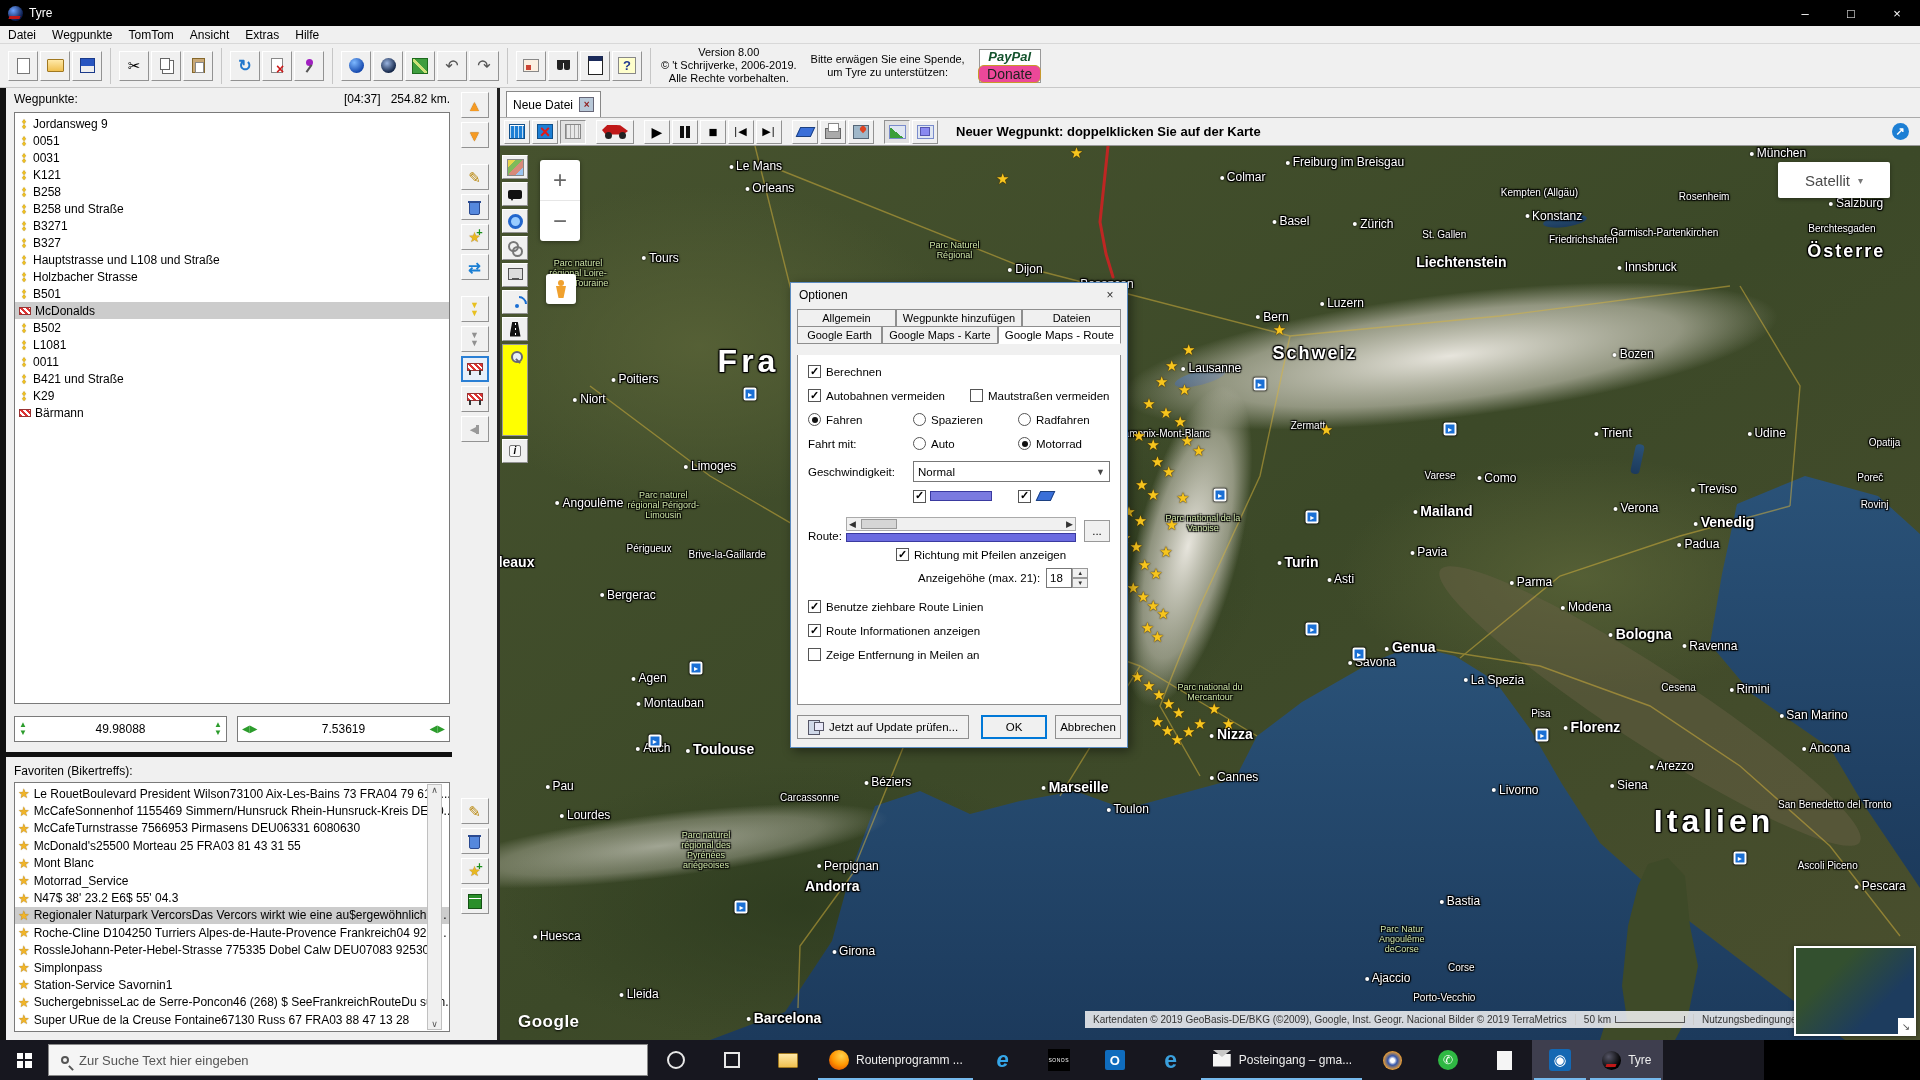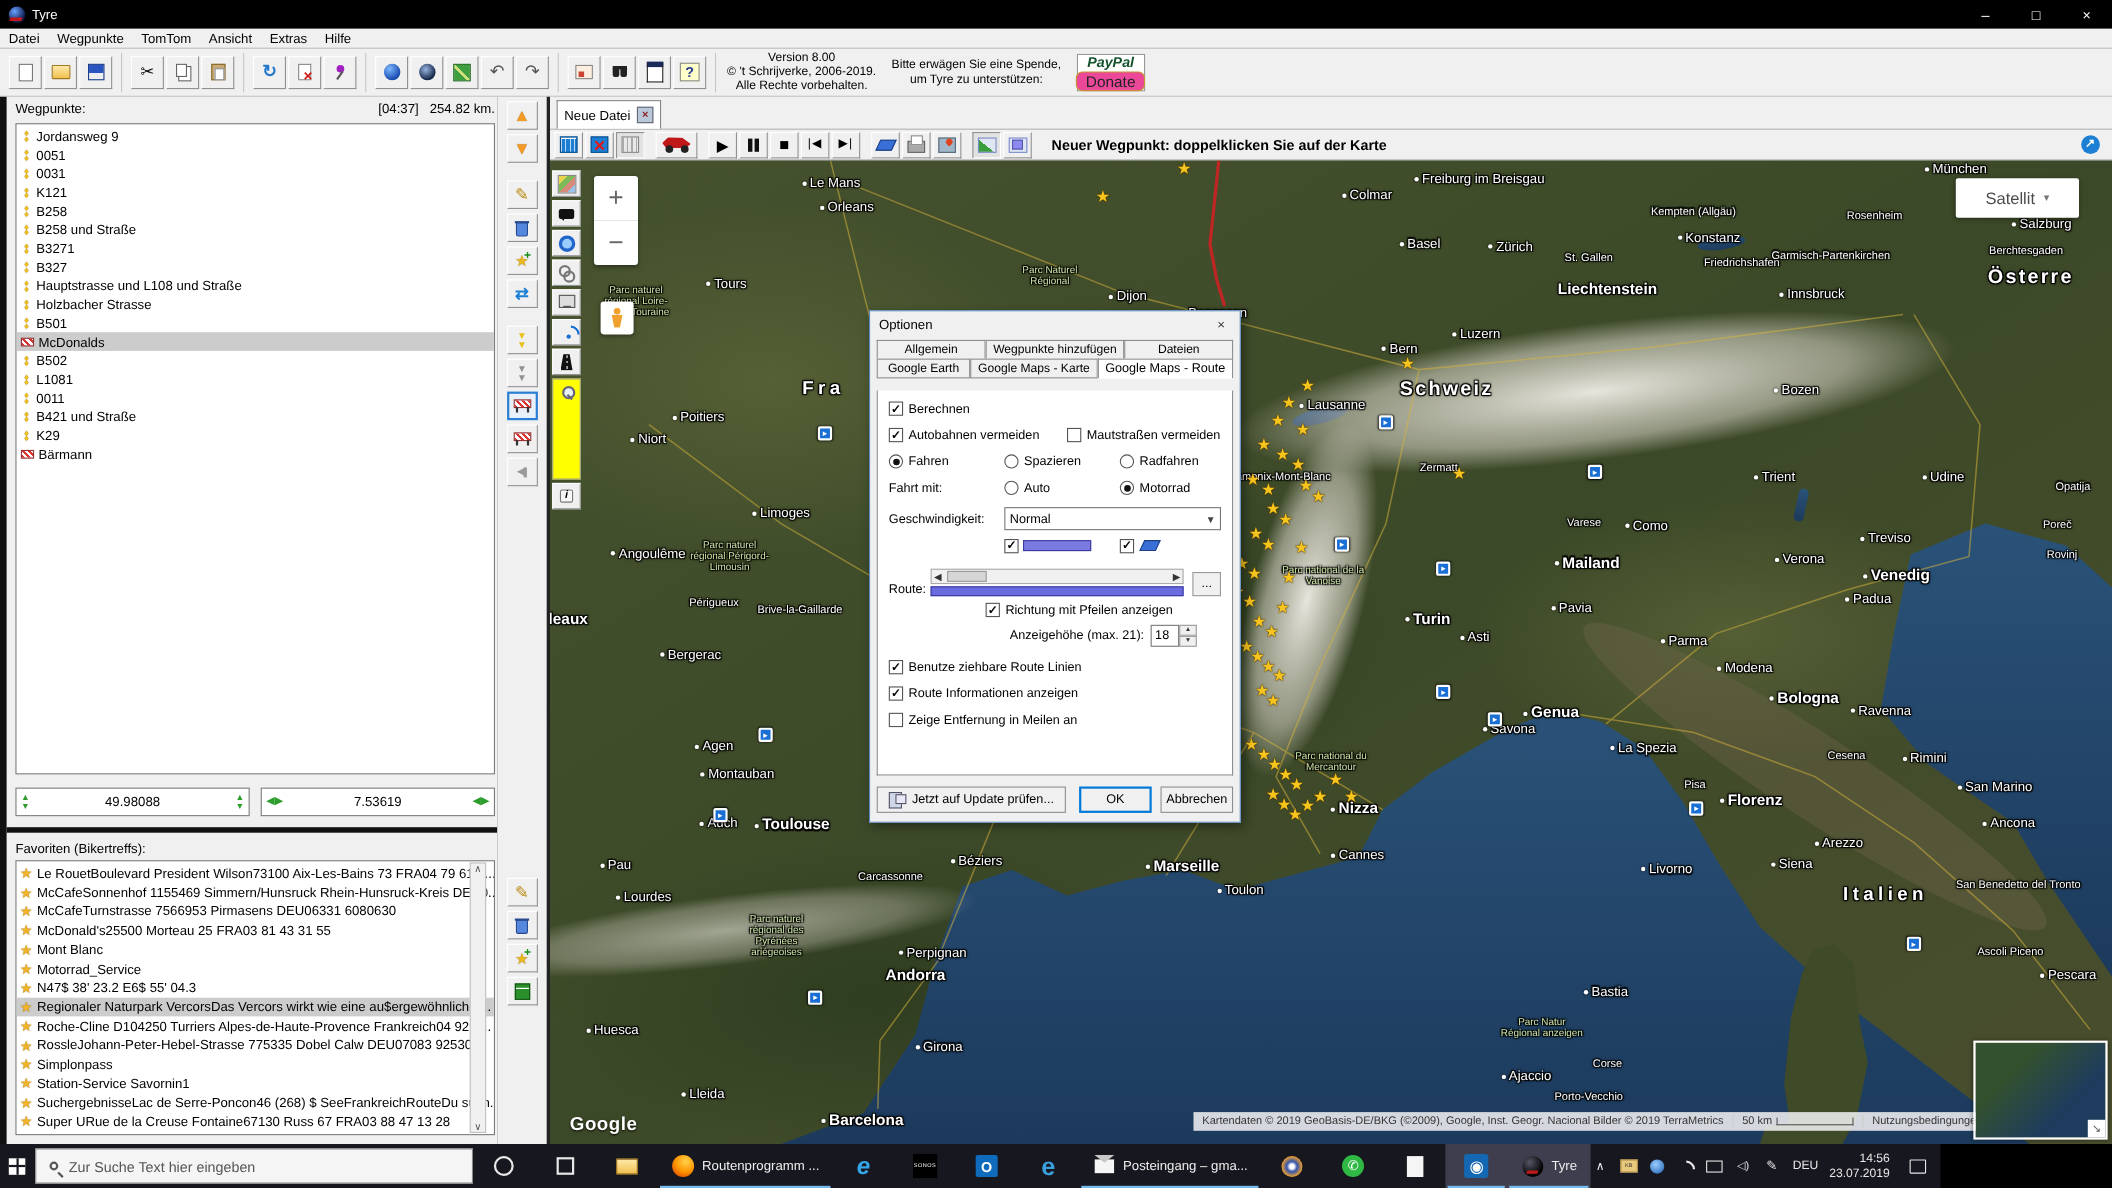--- a/index.html
+++ b/index.html
@@ -173,21 +173,21 @@
   #map-sync { margin-left:auto; margin-right:10px; }
 
   #map { position:absolute; left:0; top:58px; width:1420px; height:894px; overflow:hidden; background:#3a4527; }
   #map svg { position:absolute; left:0; top:0; }
   .maplabel { position:absolute; color:#fff; white-space:nowrap; transform:translate(-50%,0);
     text-shadow:-1px -1px 1px #000, 1px -1px 1px #000, -1px 1px 1px #000, 1px 1px 1px #000, 0 0 3px #000; z-index:3; }
   .maplabel.s  { font-size:10px; }
   .maplabel.m  { font-size:12px; }
   .maplabel.l  { font-size:14px; font-weight:bold; }
   .maplabel.xl { font-size:18px; font-weight:bold; letter-spacing:2px; }
-  .maplabel.xxl{ font-size:17px; font-weight:bold; letter-spacing:4px; }
+  .maplabel.xxl{ font-size:32px; font-weight:bold; letter-spacing:4px; }
   .maplabel.park { font-size:9px; color:#cfe6a8; white-space:normal; width:80px; text-align:center; line-height:10px; }
   .maplabel .dot { display:inline-block; width:4px; height:4px; border-radius:50%; background:#fff; margin-right:3px; vertical-align:middle; box-shadow:0 0 2px #000; }
   .star { position:absolute; color:#f7c51e; font-size:15px; text-shadow:0 0 2px #6b4a00, 0 0 1px #000; transform:translate(-50%,-50%); z-index:4; }
   .bluemark { position:absolute; width:13px; height:13px; background:#1a6fd4; border:2px solid #fff; border-radius:2px;
     transform:translate(-50%,-50%); z-index:4; box-shadow:0 0 2px #000; display:flex; align-items:center; justify-content:center; }
   .bluemark::after { content:"▸"; color:#fff; font-size:8px; }
 
   
   #zoom-ctl { position:absolute; left:40px; top:14px; width:40px; height:81px; background:#fff; border-radius:3px; z-index:5;
     display:flex; flex-direction:column; box-shadow:0 1px 4px rgba(0,0,0,.4); }
@@ -901,21 +901,21 @@
         <span class="maplabel m" style="left: 97.2%; top: 82%;"><span class="dot"></span>Pescara</span>
         <span class="maplabel s" style="left: 97.5%; top: 32.5%;">Opatija</span>
         <span class="maplabel s" style="left: 96.5%; top: 36.5%;">Poreč</span>
         <span class="maplabel s" style="left: 96.8%; top: 39.5%;">Rovinj</span>
         <span class="maplabel park" style="left: 5.5%; top: 12.5%;">Parc naturel régional Loire-Anjou-Touraine</span>
         <span class="maplabel park" style="left: 32%; top: 10.5%;">Parc Naturel Régional</span>
         <span class="maplabel park" style="left: 11.5%; top: 38.5%;">Parc naturel régional Périgord-Limousin</span>
         <span class="maplabel park" style="left: 14.5%; top: 76.5%;">Parc naturel régional des Pyrénées ariégeoises</span>
         <span class="maplabel park" style="left: 49.5%; top: 41%;">Parc national de la Vanoise</span>
         <span class="maplabel park" style="left: 50%; top: 60%;">Parc national du Mercantour</span>
-        <span class="maplabel park" style="left: 63.5%; top: 87%;">Parc Natur Régional anzeigen</span>
+        <span class="maplabel park" style="left: 63.5%; top: 87%;">Parc Natur Angoulême deCorse</span>
       </div>
     <div id="star-layer">
         <span class="star" style="left: 40.6%; top: 0.8%;">★</span>
         <span class="star" style="left: 35.4%; top: 3.7%;">★</span>
         <span class="star" style="left: 54.9%; top: 20.6%;">★</span>
         <span class="star" style="left: 58.2%; top: 31.8%;">★</span>
         <span class="star" style="left: 48.5%; top: 22.8%;">★</span>
         <span class="star" style="left: 47.3%; top: 24.6%;">★</span>
         <span class="star" style="left: 46.6%; top: 26.4%;">★</span>
         <span class="star" style="left: 48.2%; top: 27.3%;">★</span>
@@ -1210,32 +1210,13 @@
         <span class="ti ti-doc"></span>
       </div>
       <div class="tb-app active hl">
         <span class="ti ti-spiral"></span>
       </div>
       <div class="tb-app labeled active hl">
         <span class="ti ti-tyre"></span>
         <span class="lbl">Tyre</span>
       </div>
     </div>
-  <div id="tray">
-    <div id="tray-icons" style="display:flex;align-items:center;gap:8px;">
-        <span class="tr tr-chev"></span>
-        <span class="tr tr-kb"></span>
-        <span class="tr tr-globe"></span>
-        <span class="tr tr-wifi"></span>
-        <span class="tr tr-pc"></span>
-        <span class="tr tr-vol"></span>
-        <span class="tr tr-pen"></span>
-      </div>
-    <span style="font-size:11px;">DEU</span>
-    <div id="clock">
-      <div>14:56</div>
-      <div>23.07.2019</div>
-    </div>
-    <div id="action-center">
-        <span class="ac-ic"></span>
-      </div>
-  </div>
 </div>
 
 </body></html>

